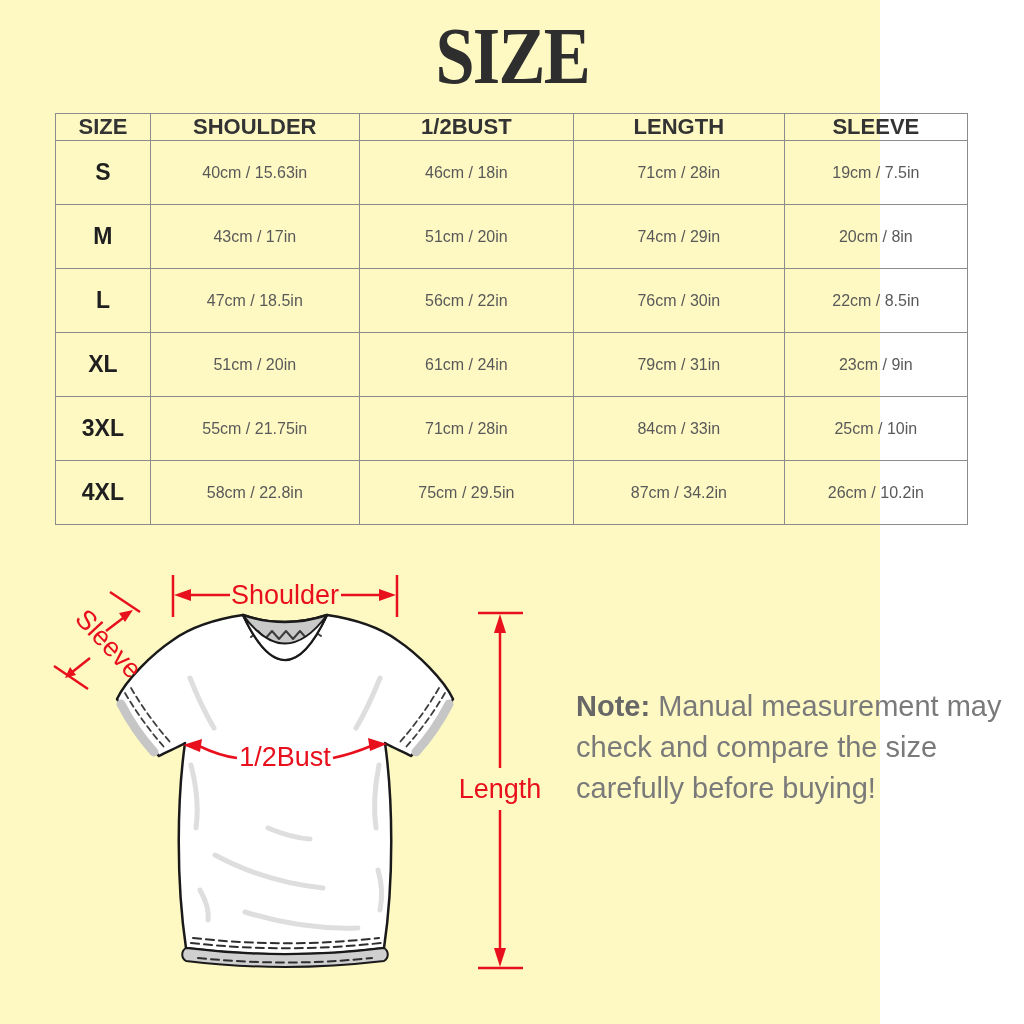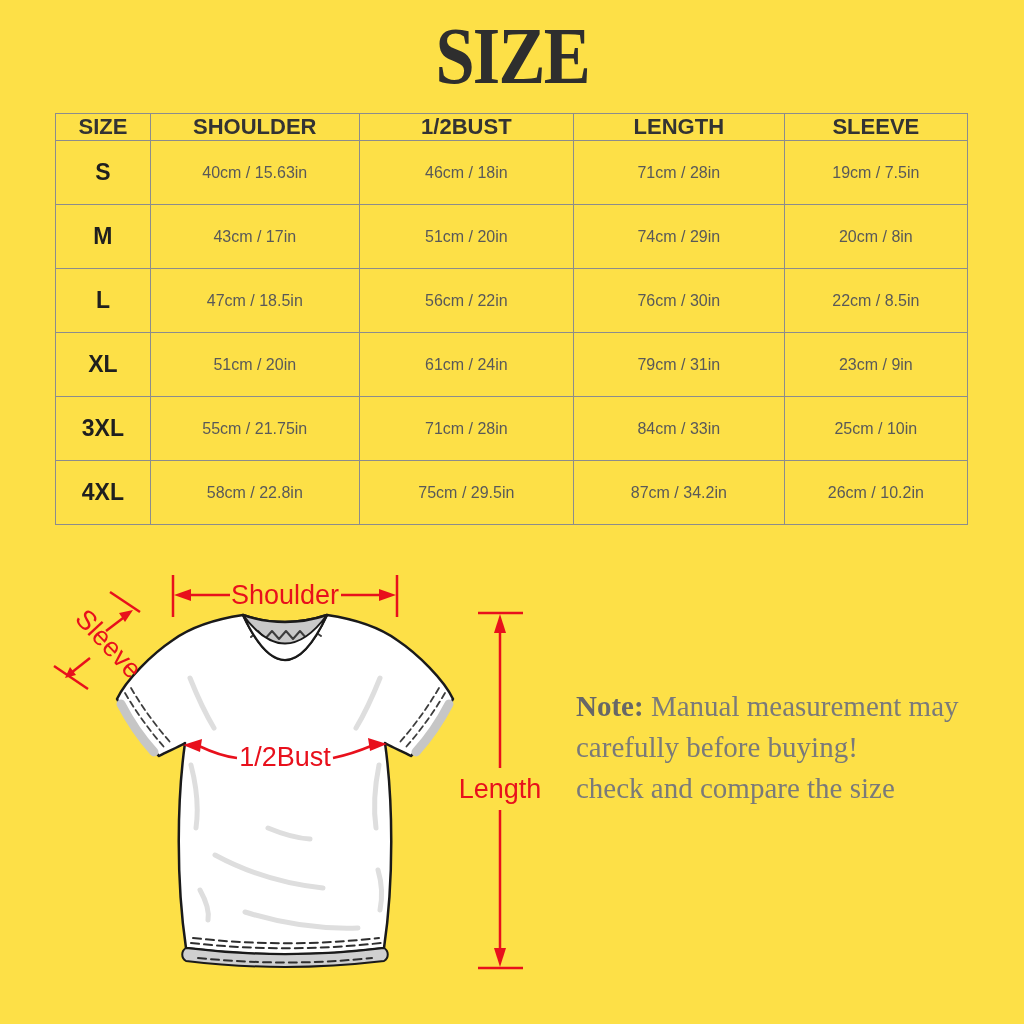--- a/index.html
+++ b/index.html
@@ -1,18 +1,18 @@
 <!DOCTYPE html>
 <html><head>
 <meta charset="utf-8">
 <style>
   * { margin:0; padding:0; box-sizing:border-box; }
   html,body { width:1024px; height:1024px; background:#ffffff; overflow:hidden;
               font-family:"Liberation Sans", sans-serif; }
-  #page { position:relative; width:1024px; height:1024px; background:#fde047; }
+  #page { position:relative; width:880px; height:1024px; background:#fef9c3; }
 
   
   #title-wrap { position:absolute; top:16px; left:0; width:1024px; text-align:center; }
   #title-wrap h1 {
     display:inline-block;
     font-family:"Liberation Serif", serif;
     font-weight:700; font-size:80px; line-height:1;
     color:#2e2e2e; letter-spacing:-2px;
     transform:scaleX(0.88);
   }
@@ -32,21 +32,21 @@
   #size-table td.size-col { font-weight:700; color:#1f1f1f; font-size:23px; }
 
   
   #diagram { position:absolute; left:40px; top:560px; }
   .annot { color:#e8101c; }
   .annot text { font-family:"Liberation Sans", sans-serif; font-size:27px; }
 
   
   #note { position:absolute; left:576px; top:686px; width:440px;
           font-size:29px; line-height:41px; color:#7a7a7a; }
-  #note .note-line { display:block;font-family:Liberation Serif, serif; }
+  #note .note-line { display:block; }
   #note strong { color:#676767; font-weight:700; }
 </style>
 </head>
 <body>
 
 <div id="page">
 
   <div id="title-wrap">
     <h1>SIZE</h1>
   </div>
@@ -206,17 +206,17 @@
         <line x1="460" y1="250" x2="460" y2="399" fill="none"></line>
         <polygon stroke="none" points="460,54 454,73 466,73"></polygon>
         <polygon stroke="none" points="460,407 454,388 466,388"></polygon>
         <text x="460" y="238" text-anchor="middle" stroke="none">Length</text>
       </g>
     </g>
   </svg>
 
   <div id="note">
     <span class="note-line"><strong>Note:</strong><span> Manual measurement may</span></span>
+    <span class="note-line">check and compare the size</span>
     <span class="note-line">carefully before buying!</span>
-    <span class="note-line">check and compare the size</span>
   </div>
 
 </div>
 
 </body></html>

